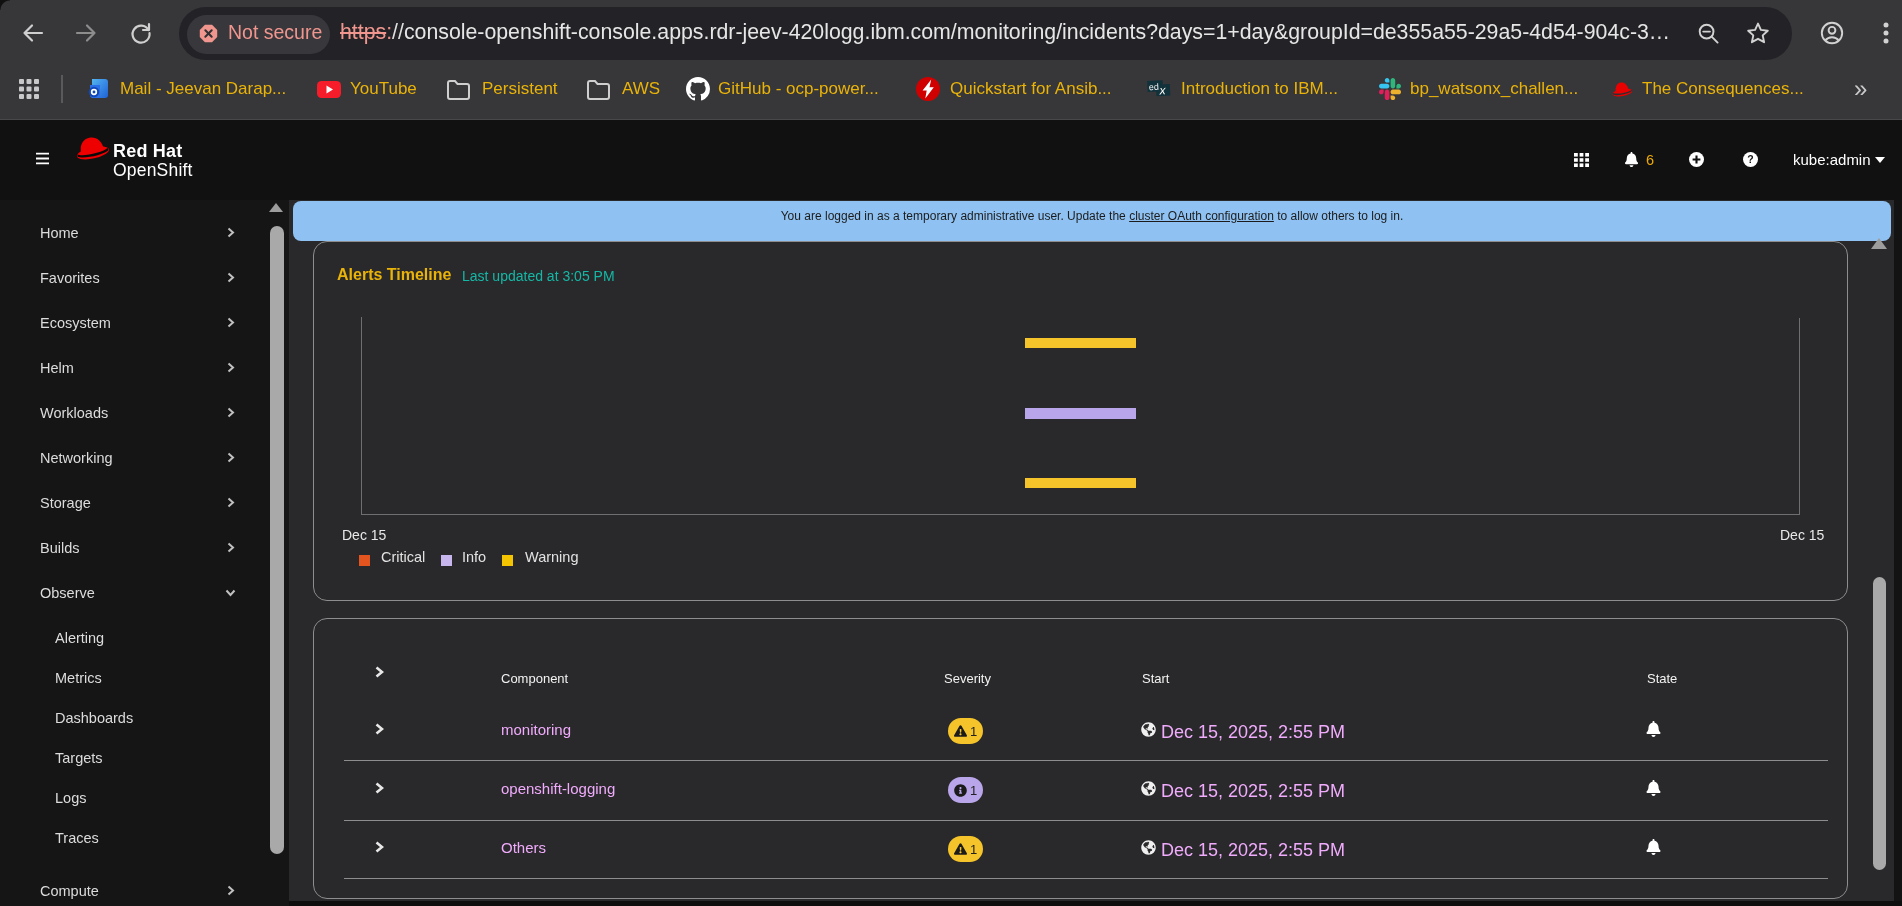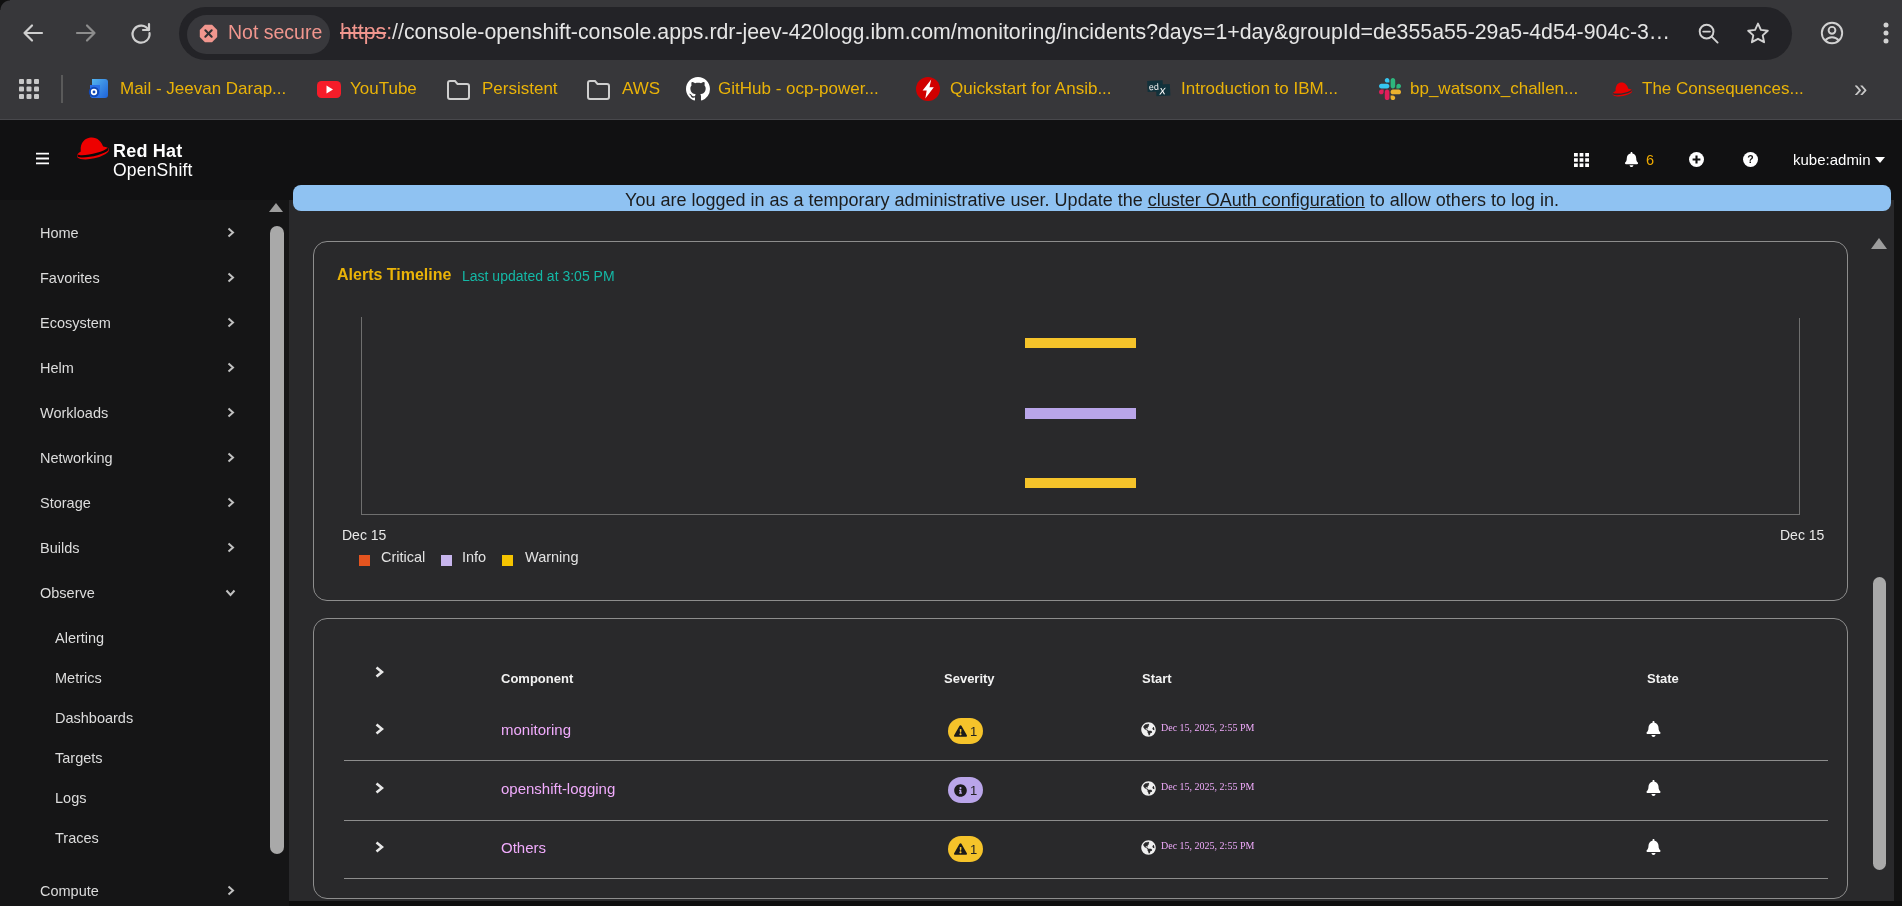--- a/index.html
+++ b/index.html
@@ -17,34 +17,34 @@
   
   #masthead { left:0; top:120px; width:1902px; height:80px; background:#111112; }
   
   #sidebar { left:0; top:200px; width:289px; height:706px; background:#151516; }
   .nav1 { position:absolute; left:40px; font-size:14.5px; color:#dcdcdc; }
   .nav2 { position:absolute; left:55px; font-size:14.5px; color:#dcdcdc; }
   .navchev { position:absolute; left:225px; width:11px; height:11px; }
   
   #content { left:289px; top:200px; width:1605px; height:706px; background:#29292b; }
   #rightgutter { left:1894px; top:200px; width:8px; height:706px; background:#131313; }
-  #banner { left:293px; top:185px; width:1598px; height:26px; border-radius:8px; background:#8fc2f2; color:#1c1c1c; font-size:18px; text-align:center; line-height:31px; }
+  #banner { left:293px; top:201px; width:1598px; height:40px; border-radius:8px; background:#8fc2f2; color:#1c1c1c; font-size:12px; text-align:center; line-height:31px; }
   .card { position:absolute; background:#29292b; border:1px solid #8d8d8d; border-radius:14px; }
   #card1 { left:313px; top:241px; width:1535px; height:360px; }
   #card2 { left:313px; top:618px; width:1535px; height:281px; }
   #bottomstrip { left:289px; top:901px; width:1613px; height:5px; background:#0e0e0e; }
   .axis { position:absolute; background:#6f6f6f; }
   .bar { position:absolute; height:10px; }
   .yellow { background:#f5c32a; }
   .purple { background:#b9a5e9; }
   .legsq { position:absolute; width:11px; height:11px; top:555px; }
   .legtext { position:absolute; top:549px; font-size:14.5px; color:#e2e2e2; }
-  .th { position:absolute; font-size:13px; font-weight:bold; color:#f2f2f2; }
+  .th { position:absolute; font-size:13px; font-weight:normal; color:#f2f2f2; }
   .td { position:absolute; font-size:15px; color:#f0abfc; }
-  .tdate { font-size:10px;font-family:Liberation Serif, serif; }
+  .tdate { font-size:18px; }
   .sep { position:absolute; left:344px; width:1484px; height:1px; background:#8d8d8d; }
   .pill { position:absolute; left:948px; width:35px; height:26px; border-radius:13px; display:flex; align-items:center; justify-content:center; gap:3px; }
   .pill .n { font-size:13px; color:#222; }
   .rowchev { position:absolute; left:374px; width:10px; height:12px; }
 </style>
 </head>
 <body>
 
 <div class="abs" id="toolbar"></div>
 <div class="abs" style="left:0;top:0;width:10px;height:10px;background:radial-gradient(circle 10px at 10px 10px, rgba(0,0,0,0) 9px, #101010 10px)"></div>

